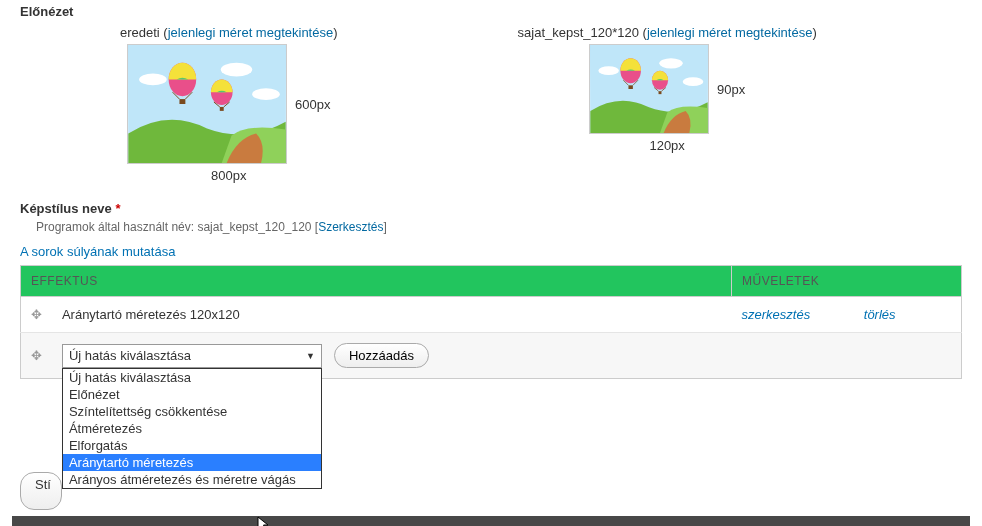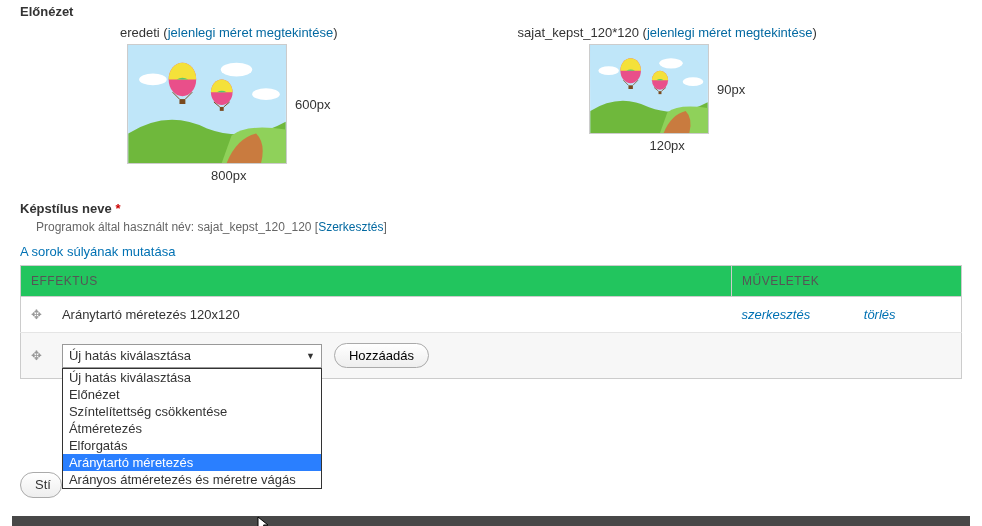--- a/index.html
+++ b/index.html
@@ -63,21 +63,21 @@
   .dropdown .opt.highlight { background: #2a7fff; color: #fff; }
   .btn {
     padding: 4px 14px; font-size: 13px; border: 1px solid #aaa;
     border-radius: 14px; background: linear-gradient(#fff, #eee);
     cursor: pointer; margin-left: 12px;
   }
   .btn-row-overlay { position: absolute; left: 20px; top: 472px; }
   .btn-st {
     padding: 4px 10px 4px 14px; font-size: 13px; border: 1px solid #aaa;
     border-radius: 14px; background: linear-gradient(#fff, #eee);
-    height: 26px; display: inline-block;
+    height: 38px; display: inline-block;
   }
   .cursor-ptr {
     position: absolute; width: 14px; height: 18px; z-index: 200;
     pointer-events: none;
   }
   .bottom-shadow {
     position: absolute; bottom: 0; left: 12px; right: 12px; height: 10px;
     background: rgba(40,40,40,0.85);
   }
 </style>

